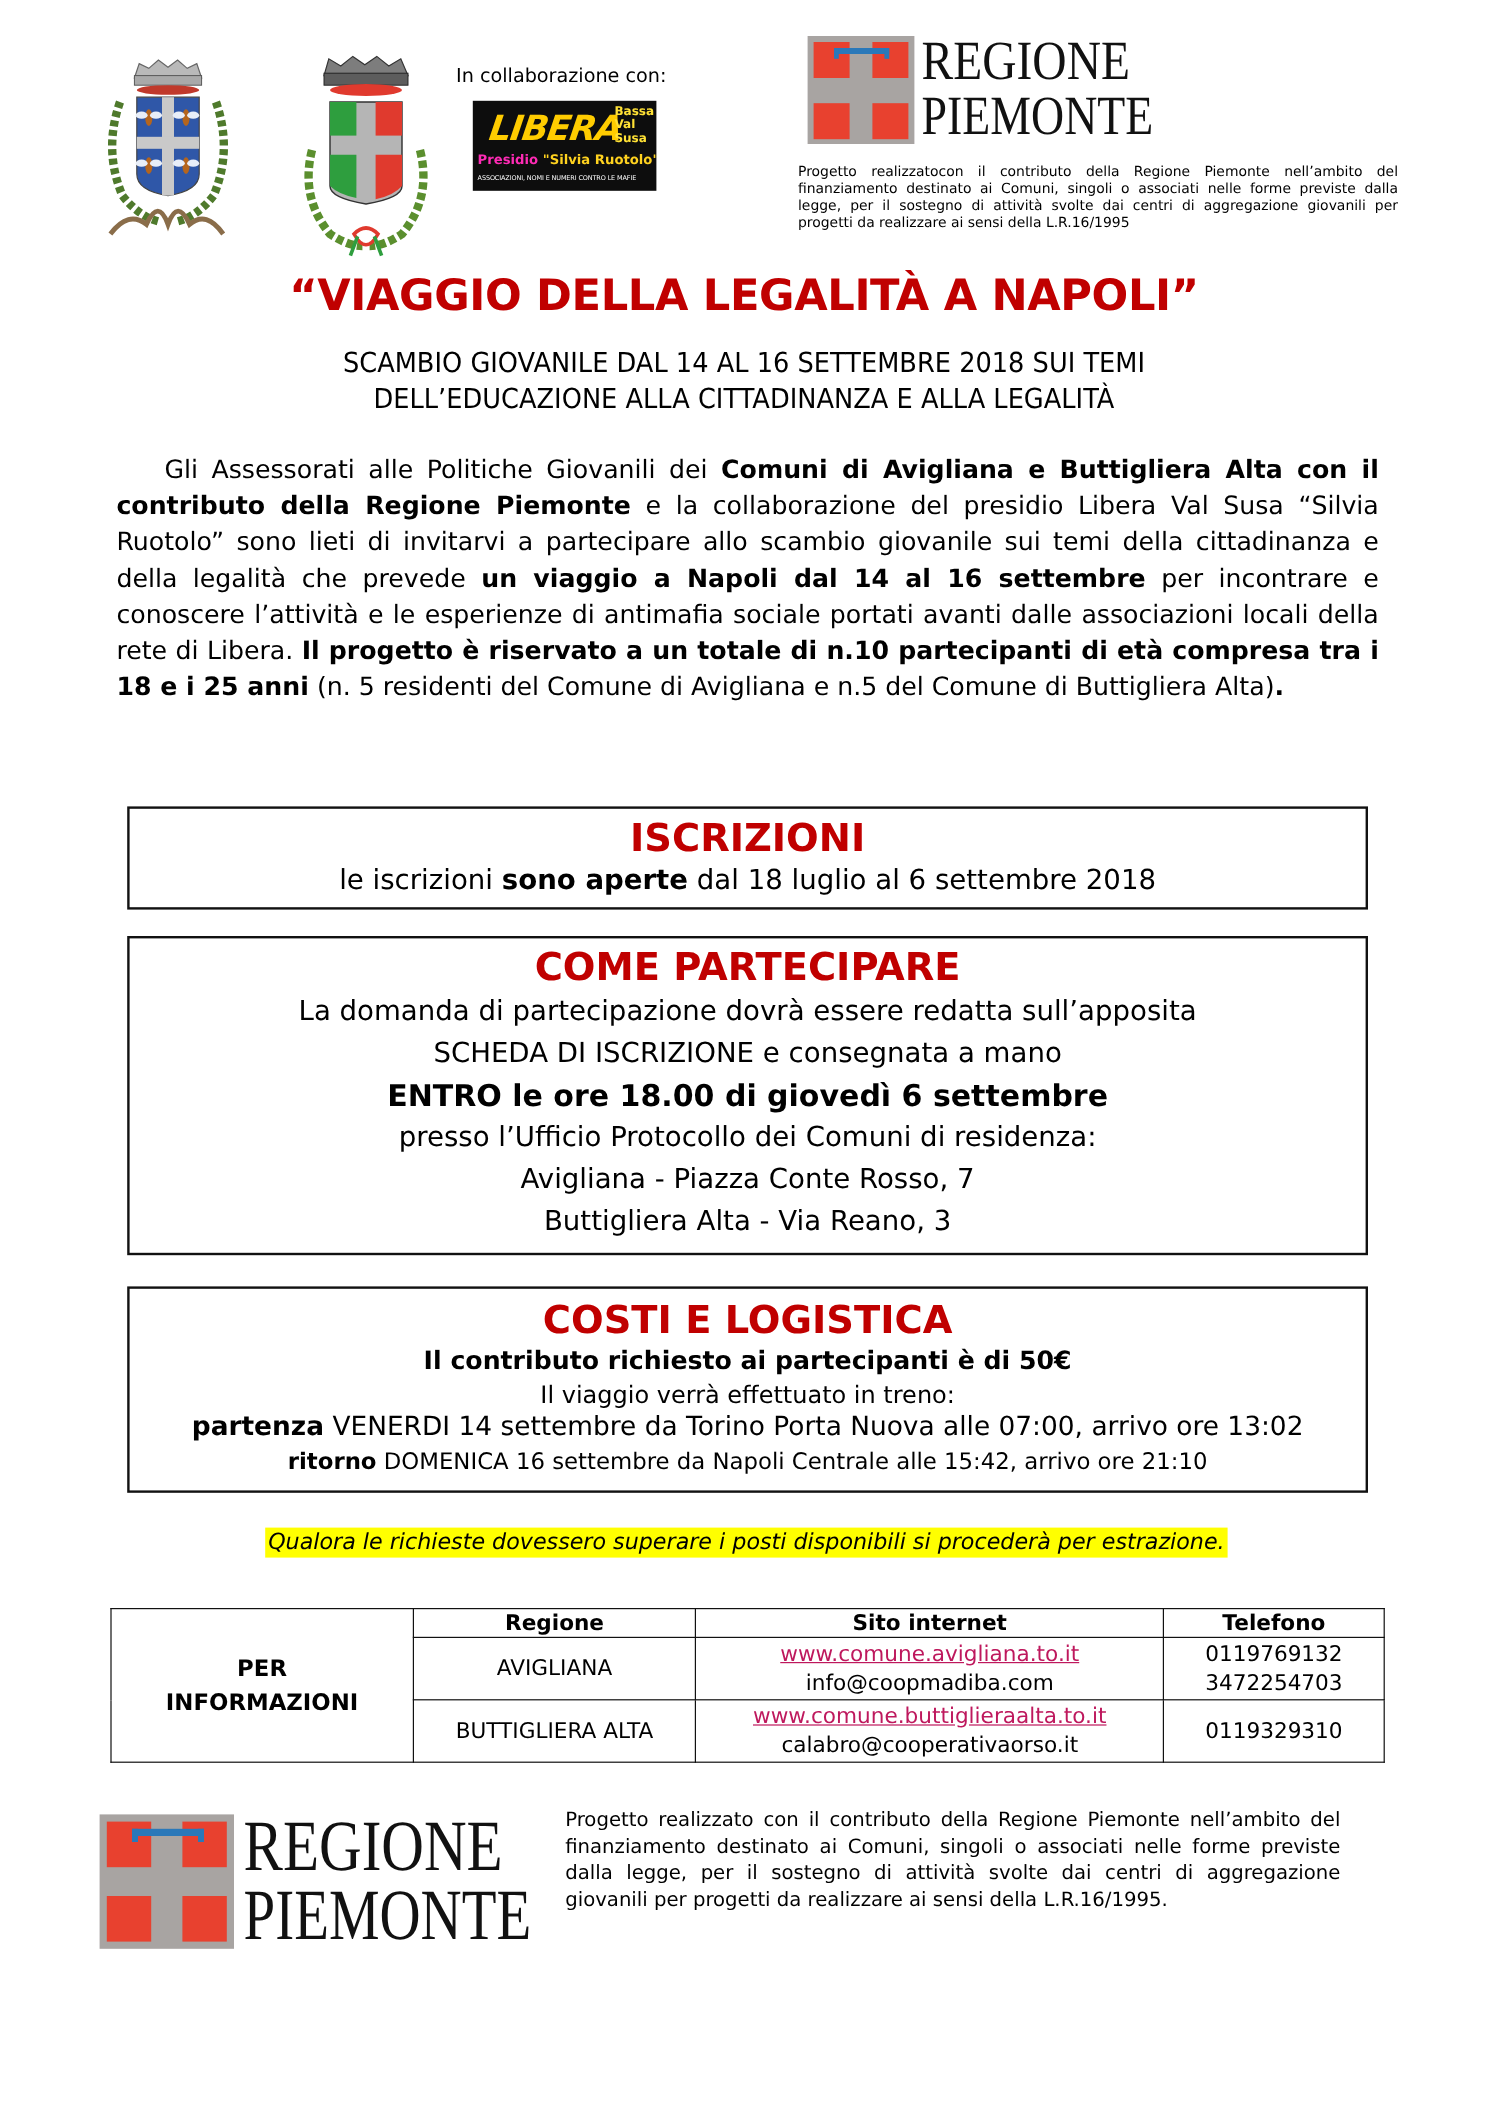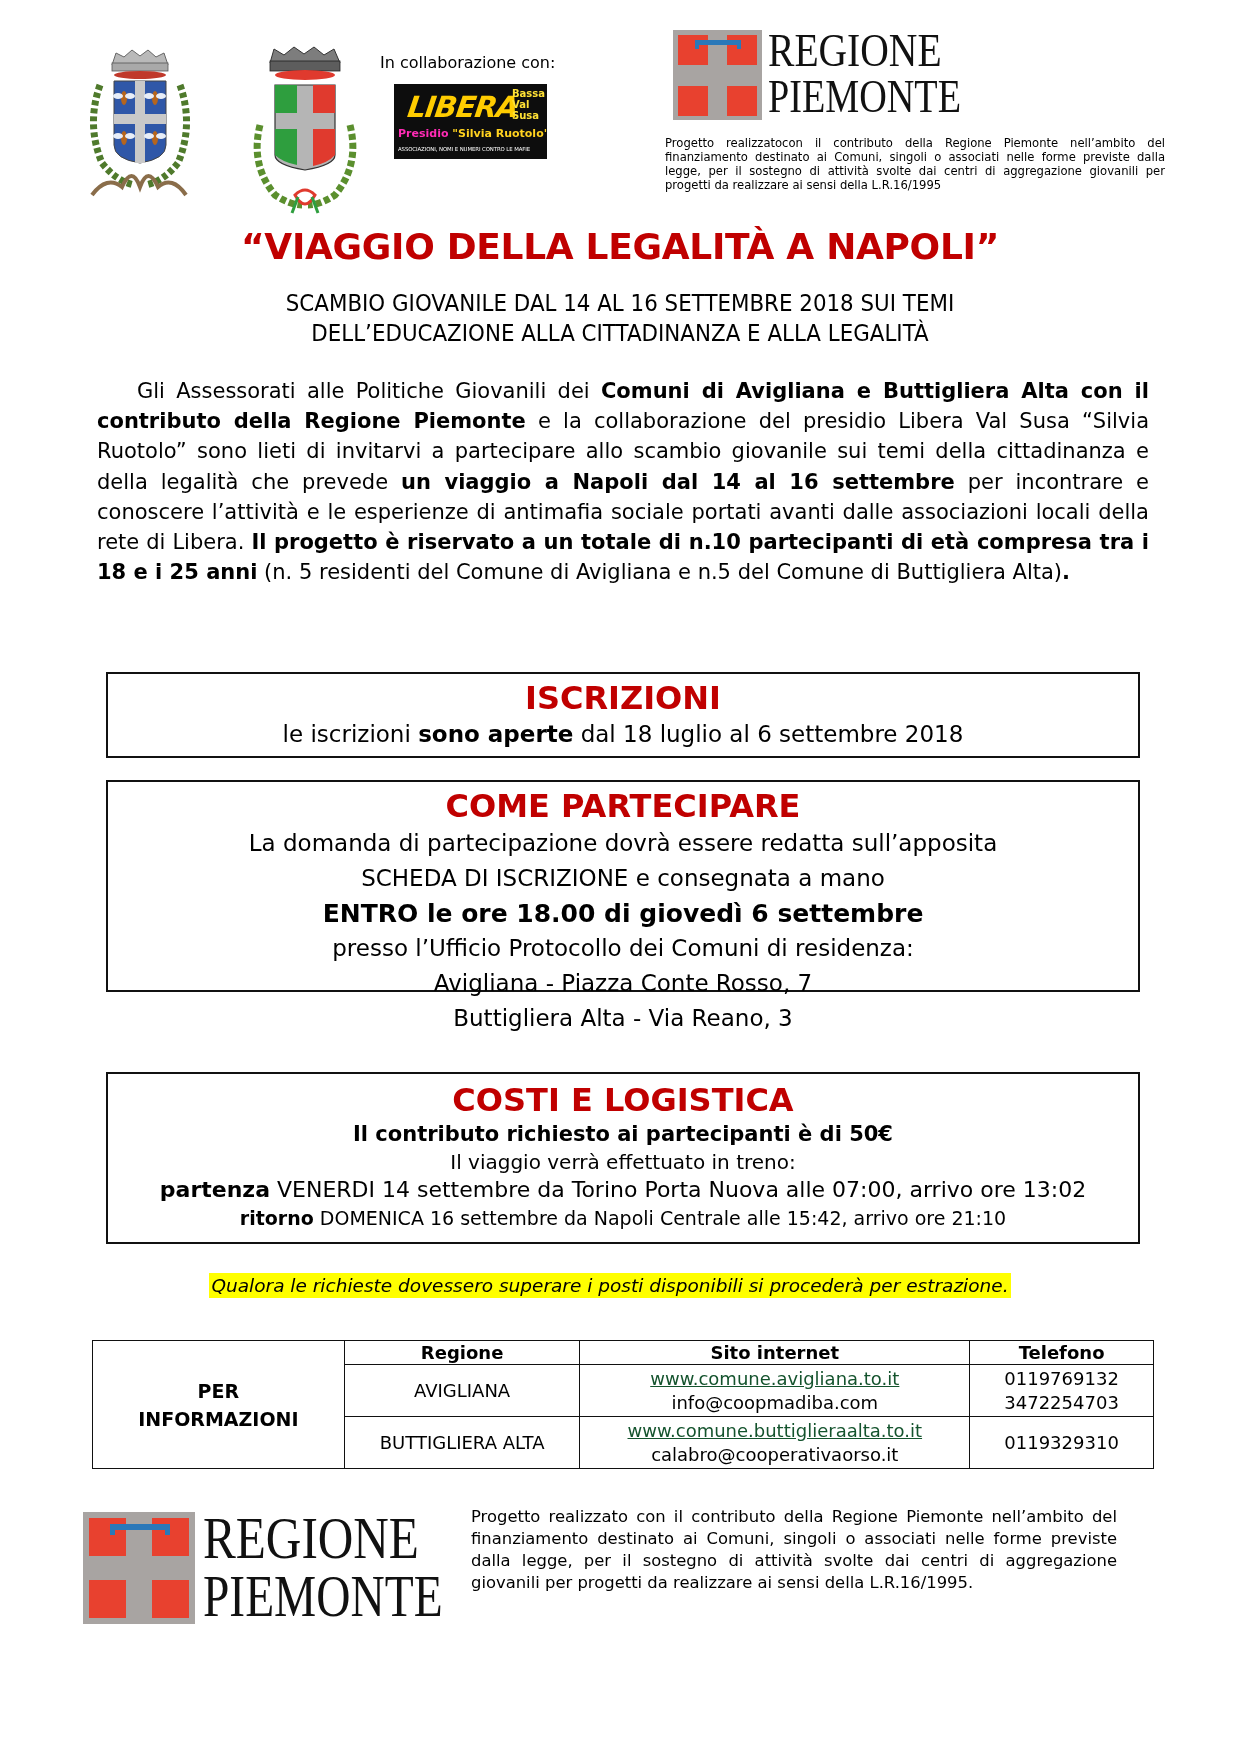--- a/index.html
+++ b/index.html
@@ -29,27 +29,27 @@
   .title-red { position: absolute; left: 0; width: 1240px; text-align: center; font-family: "DejaVu Sans", sans-serif; font-weight: bold; color: #c00000; font-size: 36px; top: 226px; letter-spacing: -0.3px; }
   .subtitle { position: absolute; left: 0; width: 1240px; text-align: center; font-family: "DejaVu Sans", sans-serif; font-size: 23px; line-height: 30px; top: 288px; transform: scaleX(0.93); }
 
   .intro { position: absolute; left: 73px; width: 1052px; top: 376px; font-family: "DejaVu Sans", sans-serif; font-size: 21px; line-height: 30.2px; text-align: justify; text-align-last: left; margin-left: 24px; }
   .intro b { font-weight: bold; }
 
   .box { position: absolute; left: 106px; width: 1034px; border: 2px solid #111; text-align: center; font-family: "DejaVu Sans", sans-serif; }
   .box-title { color: #c00000; font-weight: bold; font-size: 32px; }
   .box-line { font-size: 23px; }
 
-  .highlight-wrap { position: absolute; left: 0; width: 1220px; top: 1275px; text-align: center; }
+  .highlight-wrap { position: absolute; left: 12px; width: 1220px; top: 1275px; text-align: center; }
   .highlight { background: #ffff00; font-style: italic; font-size: 18.5px; font-family: "DejaVu Sans", sans-serif; padding: 2px 2px; }
 
   table.info { position: absolute; left: 92px; top: 1340px; width: 1062px; border-collapse: collapse; font-family: "DejaVu Sans", sans-serif; font-size: 18px; }
   table.info td, table.info th { border: 1.5px solid #111; text-align: center; vertical-align: middle; }
   table.info th { font-weight: bold; height: 24px; font-size: 18px; }
-  table.info a { color: #14532d; text-decoration: underline; text-align: right; }
+  table.info a { color: #be185d; text-decoration: underline; text-align: right; }
   .info-label { font-weight: bold; font-size: 19px; line-height: 28px; }
   .cell-lines div { line-height: 24px; }
 </style>
 </head>
 <body>
 
 <div class="crest" style="left:82px; top:45px; width:115px; height:165px;">
   <svg width="115" height="165" viewBox="0 0 115 165">
 
     <path d="M30 20 L34 8 L42 12 L50 5 L58 11 L66 5 L74 12 L82 8 L86 20 Z" fill="#b9b9b9" stroke="#666" stroke-width="1"></path>
@@ -139,21 +139,21 @@
 
 <div class="intro"><span style="display:inline-block; width:40px;"></span><span>Gli Assessorati alle Politiche Giovanili dei </span><b>Comuni di Avigliana e Buttigliera Alta con il contributo della Regione Piemonte</b><span> e la collaborazione del presidio Libera Val Susa “Silvia Ruotolo” sono lieti di invitarvi a partecipare allo scambio giovanile sui temi della cittadinanza e della legalità che prevede </span><b>un viaggio a Napoli dal 14 al 16 settembre</b><span> per incontrare e conoscere l’attività e le esperienze di antimafia sociale portati avanti dalle associazioni locali della rete di Libera. </span><b>Il progetto è riservato a un totale di n.10 partecipanti di età compresa tra i 18 e i 25 anni</b><span> (n. 5 residenti del Comune di Avigliana e n.5 del Comune di Buttigliera Alta)</span><b>.</b></div>
 
 <div class="box" style="top:672px; height:86px;">
   <div class="box-title" style="margin-top:4px; line-height:40px;">ISCRIZIONI</div>
   <div class="box-line" style="line-height:32px;">
     <span>le iscrizioni </span><b>sono aperte</b><span> dal 18 luglio al 6 settembre 2018</span>
   </div>
 </div>
 
-<div class="box" style="top:780px; height:212px;">
+<div class="box" style="top:780px; height:266px;">
   <div class="box-title" style="margin-top:4px; line-height:40px;">COME PARTECIPARE</div>
   <div class="box-line" style="line-height:35px;">La domanda di partecipazione dovrà essere redatta sull’apposita</div>
   <div class="box-line" style="line-height:35px;">SCHEDA DI ISCRIZIONE e consegnata a mano</div>
   <div class="box-line" style="line-height:35px; font-weight:bold; font-size:25px;">ENTRO le ore 18.00 di giovedì 6 settembre</div>
   <div class="box-line" style="line-height:35px;">presso l’Ufficio Protocollo dei Comuni di residenza:</div>
   <div class="box-line" style="line-height:35px;">Avigliana - Piazza Conte Rosso, 7</div>
   <div class="box-line" style="line-height:35px;">Buttigliera Alta - Via Reano, 3</div>
 </div>
 
 <div class="box" style="top:1072px; height:172px;">

